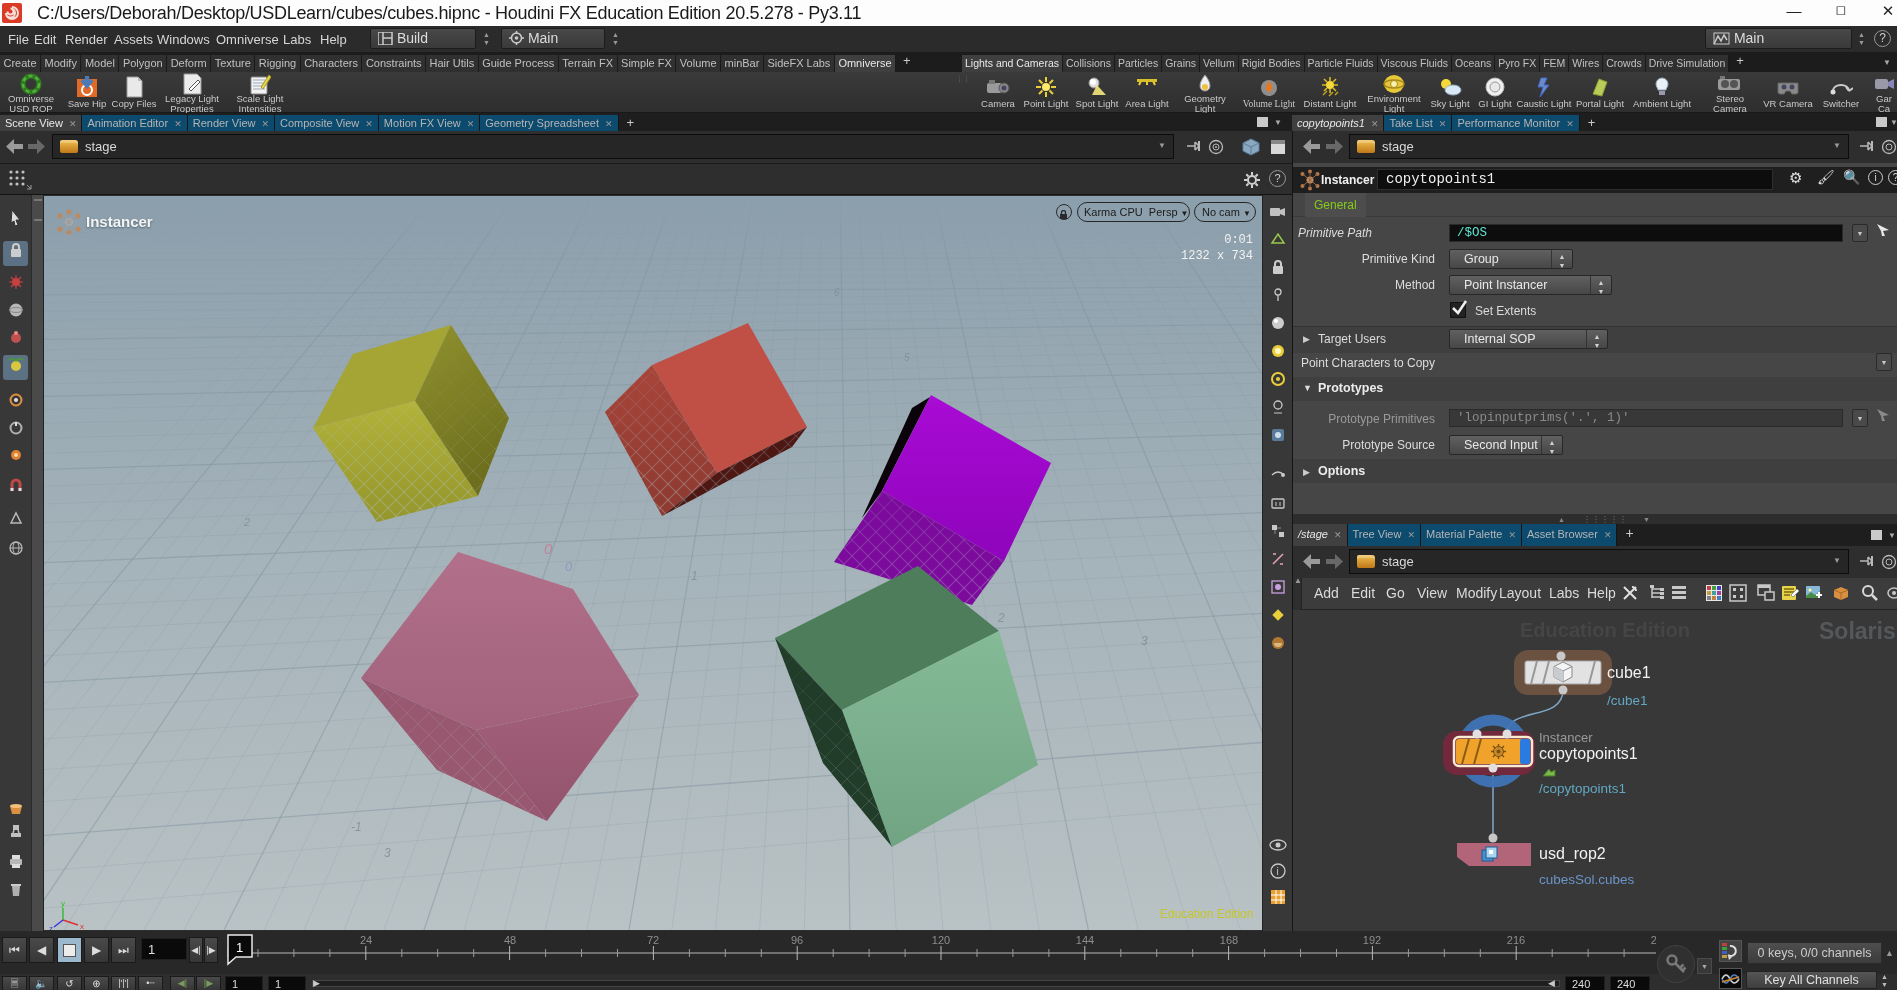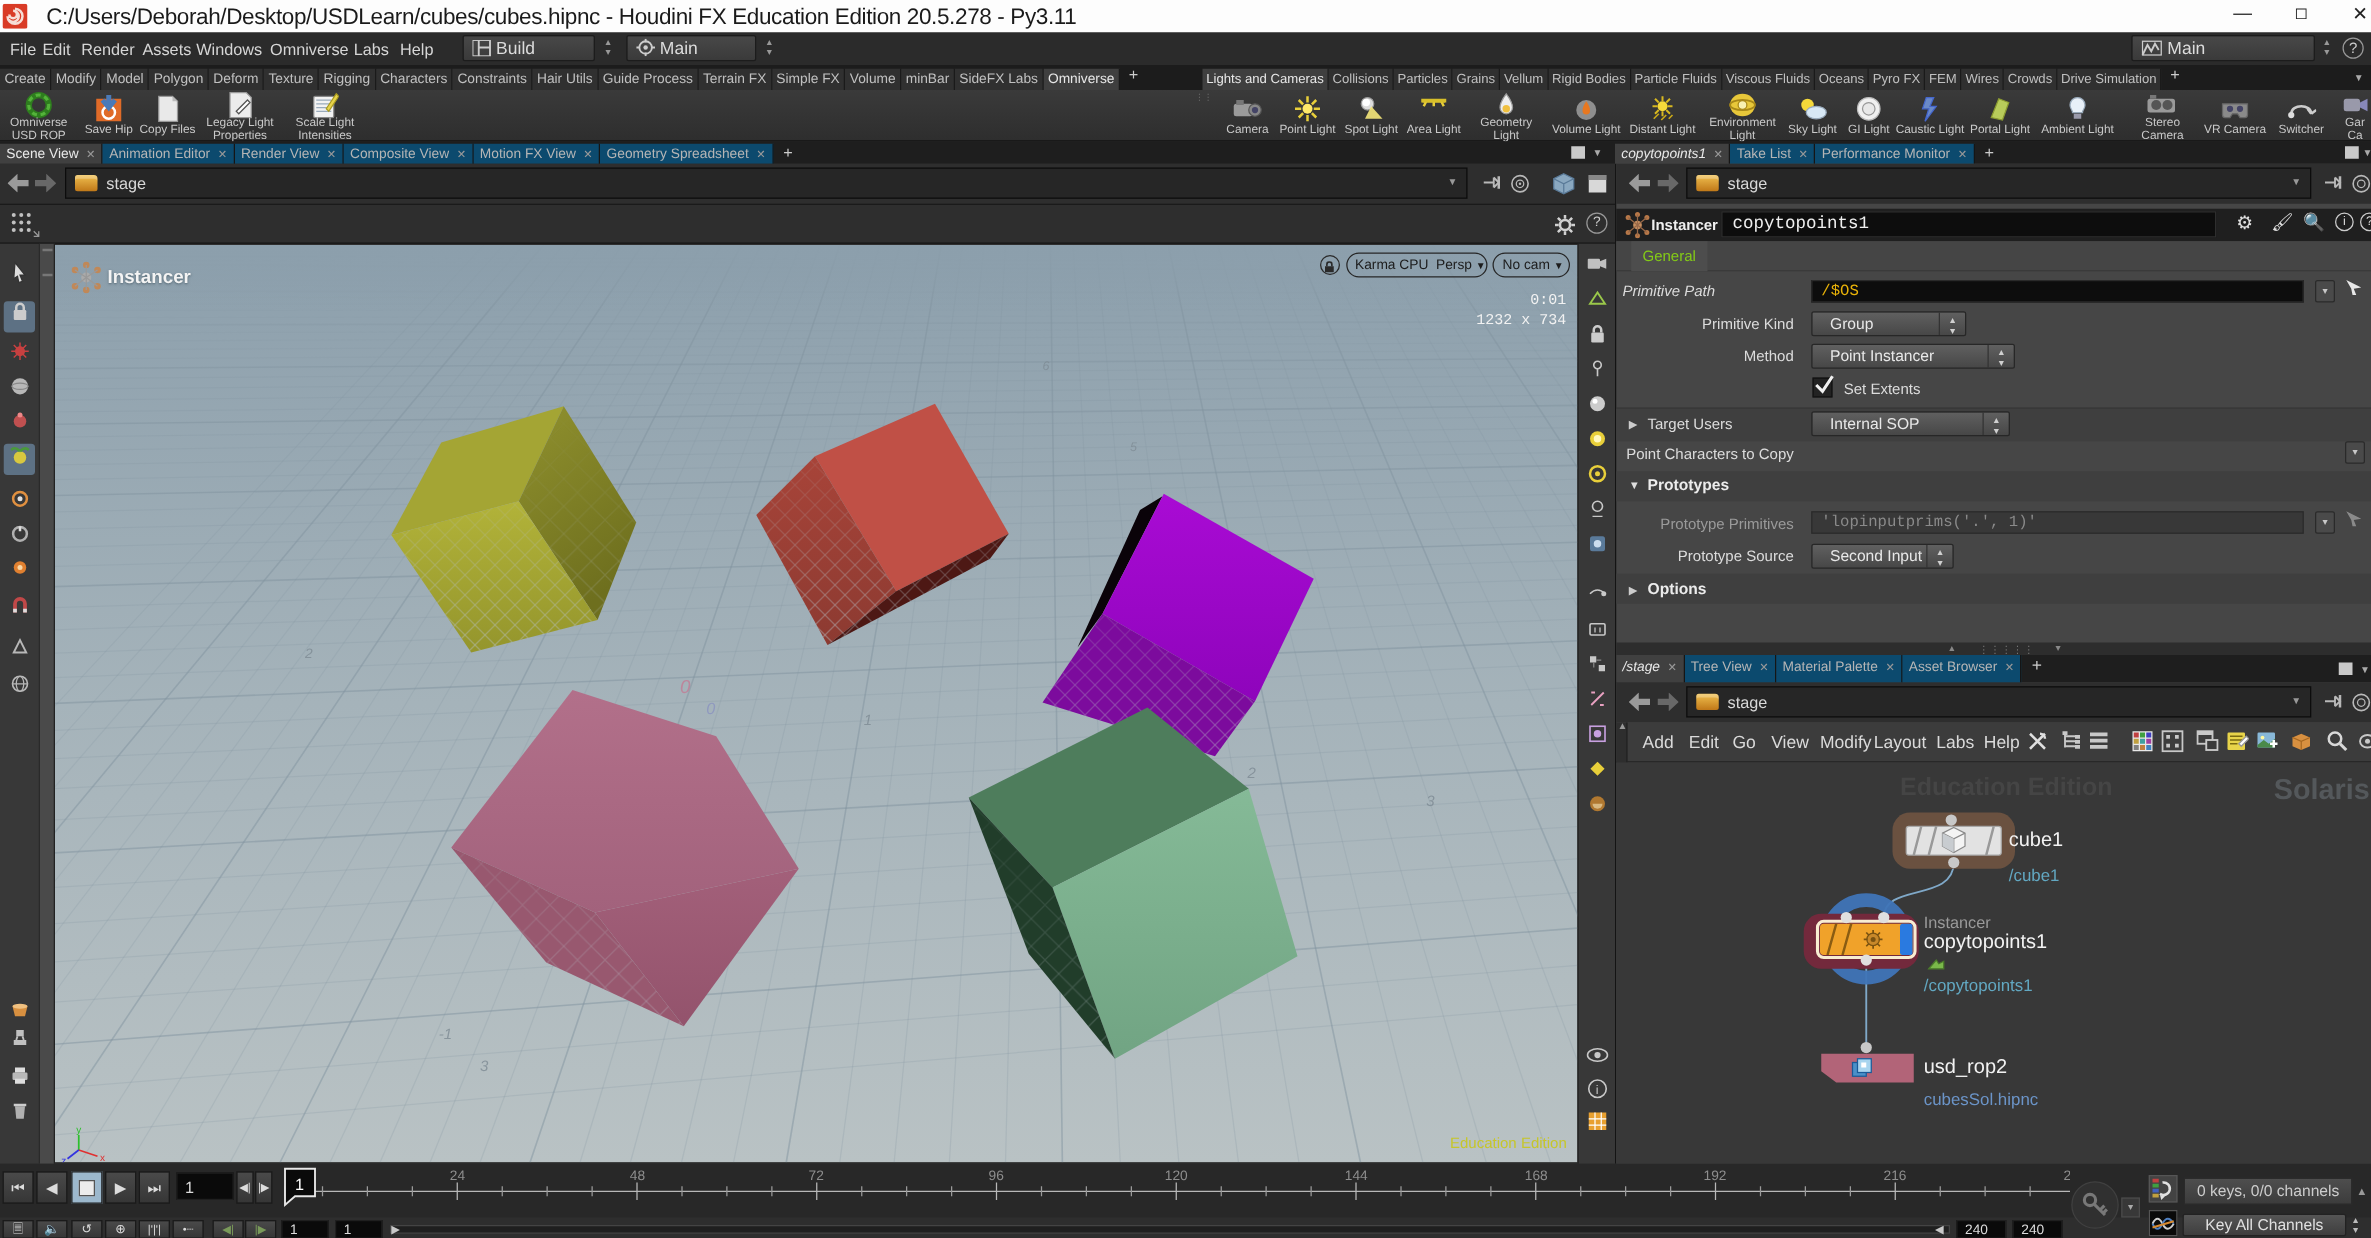--- a/index.html
+++ b/index.html
@@ -144,21 +144,21 @@
           <path d="M3 5 h18 M6 5 l-2 4 M12 5 v4 M18 5 l2 4" stroke="#e8cf3a" stroke-width="2" fill="none"></path>
           <rect x="2" y="3" width="20" height="3" fill="#d8bf2a"></rect>
         </svg>
       </span>Area Light</div>
     <div class="tool" style="left:1176px;width:58px;"><span class="ticon" style="height:20px;">
         <svg width="22" height="22">
           <path d="M11 2 C8 6 6 9 6 13 a5 5 0 0 0 10 0 C16 9 14 6 11 2Z" fill="#eee" stroke="#999"></path>
           <circle cx="11" cy="14" r="3" fill="#f0c040"></circle>
         </svg>
       </span>Geometry<br>Light</div>
-    <div class="tool" style="left:1235px;width:68px;"><span class="ticon" style="height:25px;">
+    <div class="tool" style="left:1235px;width:68px;font-family:Liberation Serif, serif;"><span class="ticon" style="height:25px;">
         <svg width="22" height="22">
           <circle cx="11" cy="12" r="8" fill="#e8e8e8" opacity="0.5"></circle>
           <path d="M11 5 C9 8 8 10 8 12.5 a3 3 0 0 0 6 0 C14 10 13 8 11 5Z" fill="#e87820"></path>
         </svg>
       </span>Volume Light</div>
     <div class="tool" style="left:1296px;width:68px;"><span class="ticon" style="height:25px;">
         <svg width="24" height="22">
           <circle cx="12" cy="9" r="4" fill="#f5d93a"></circle>
           <g stroke="#d8b820" stroke-width="1.6">
             <path d="M12 1v4M12 13v4M4 9h4M16 9h4M6 3l3 3M15 12l3 3M18 3l-3 3M9 12l-3 3"></path>
@@ -735,21 +735,21 @@
   <span style="position:absolute;left:496px;top:2px;color:#e0e0e0;font-size:15px;">⚙</span>
   <span style="position:absolute;left:524px;top:2px;color:#e0e0e0;font-size:14px;">🖌</span>
   <span style="position:absolute;left:550px;top:2px;color:#e0e0e0;font-size:14px;">🔍</span>
   <span style="position:absolute;left:575px;top:3px;width:15px;height:15px;border:1px solid #ccc;border-radius:50%;color:#ddd;font-size:10px;text-align:center;line-height:14px;position:absolute;">i</span>
   <span style="position:absolute;left:595px;top:3px;width:15px;height:15px;border:1px solid #ccc;border-radius:50%;color:#ddd;font-size:10px;text-align:center;line-height:14px;position:absolute;">?</span>
 </div>
 <div style="position:absolute;left:0;top:62px;width:605px;height:24px;background:#454545;border-bottom:1px solid #3a3a3a;">
   <span style="position:absolute;left:12px;top:0;height:24px;line-height:24px;padding:0 9px;background:#4d4d4d;color:#84cc16;font-size:12px;">General</span>
 </div>
 <div style="position:absolute;left:-58px;top:95px;width:200px;text-align:center;color:#dcdcdc;font-size:12px;font-style:italic;">Primitive Path</div>
-    <div style="position:absolute;left:156px;top:93px;width:394px;height:18px;background:#0d0d0d;border:1px solid #2a2a2a;color:#eab308;font-family:'Liberation Mono',monospace;font-size:12.5px;line-height:17px;padding-left:7px;">/$OS</div>
+    <div style="position:absolute;left:156px;top:93px;width:394px;height:18px;background:#0d0d0d;border:1px solid #2a2a2a;color:#5eead4;font-family:'Liberation Mono',monospace;font-size:12.5px;line-height:17px;padding-left:7px;">/$OS</div>
     <div style="position:absolute;left:559px;top:93px;width:16px;height:18px;background:#4a4a4a;border:1px solid #2a2a2a;border-radius:2px;color:#c8c8c8;font-size:7px;text-align:center;line-height:17px;">▼</div>
     <span style="position:absolute;left:583px;top:92px;"><svg width="14" height="14">
         <path d="M1 1 L13 7 L7 8 L9 13 L6 13 L5 8 Z" fill="#e8e8e8"></path>
       </svg></span>
     <div style="position:absolute;left:-58px;top:121px;width:200px;text-align:right;color:#dcdcdc;font-size:12px;">Primitive Kind</div>
     <div style="position:absolute;left:156px;top:118px;width:124px;height:20px;background:linear-gradient(#606060,#474747);border:1px solid #272727;border-radius:2px;color:#e8e8e8;font-size:12.5px;line-height:19px;padding-left:14px;">Group<span style="position:absolute;right:0;top:0;bottom:0;width:21px;border-left:1px solid #333;text-align:center;color:#d0d0d0;font-size:7px;line-height:9px;padding-top:2px;">▲<br>▼</span></div>
     <div style="position:absolute;left:-58px;top:147px;width:200px;text-align:right;color:#dcdcdc;font-size:12px;">Method</div>
     <div style="position:absolute;left:156px;top:144px;width:163px;height:20px;background:linear-gradient(#606060,#474747);border:1px solid #272727;border-radius:2px;color:#e8e8e8;font-size:12.5px;line-height:19px;padding-left:14px;">Point Instancer<span style="position:absolute;right:0;top:0;bottom:0;width:21px;border-left:1px solid #333;text-align:center;color:#d0d0d0;font-size:7px;line-height:9px;padding-top:2px;">▲<br>▼</span></div>
     <div style="position:absolute;left:157px;top:171px;width:16px;height:16px;background:#222;border:1px solid #111;"></div>
     <svg width="20" height="20" style="position:absolute;left:156px;top:167px;">
@@ -926,21 +926,21 @@
 </svg>
 <div style="position:absolute;left:314px;top:54px;color:#f2f2f2;font-size:16px;">cube1</div>
 <div style="position:absolute;left:314px;top:83px;color:#62a8c2;font-size:13.5px;">/cube1</div>
 <div style="position:absolute;left:246px;top:120px;color:#9a9a9a;font-size:13px;">Instancer</div>
 <div style="position:absolute;left:246px;top:135px;color:#f2f2f2;font-size:16px;">copytopoints1</div>
 <div style="position:absolute;left:248px;top:154px;"><svg width="16" height="12">
           <path d="M2 10 L8 3 L10 6 L14 4 L14 10 Z" fill="#7ab84a" stroke="#4a7a2a"></path>
         </svg></div>
 <div style="position:absolute;left:246px;top:171px;color:#62a8c2;font-size:13.5px;">/copytopoints1</div>
 <div style="position:absolute;left:246px;top:235px;color:#f2f2f2;font-size:16px;">usd_rop2</div>
-<div style="position:absolute;left:246px;top:262px;color:#6b94c8;font-size:13.5px;">cubesSol.hipnc</div>
+<div style="position:absolute;left:246px;top:262px;color:#6b94c8;font-size:13.5px;">cubesSol.cubes</div>
 
   </div>
 </div>
 
 <div id="timeline">
 
 <div class="tlbtn" style="left:2px;">⏮</div>
 <div class="tlbtn" style="left:29px;">◀</div>
 <div class="tlbtn" style="left:57px;background:#9cb8cd;color:#111;"><span style="display:inline-block;width:13px;height:13px;background:#ececec;border:1px solid #555;margin-top:6px;"></span></div>
 <div class="tlbtn" style="left:84px;">▶</div>

